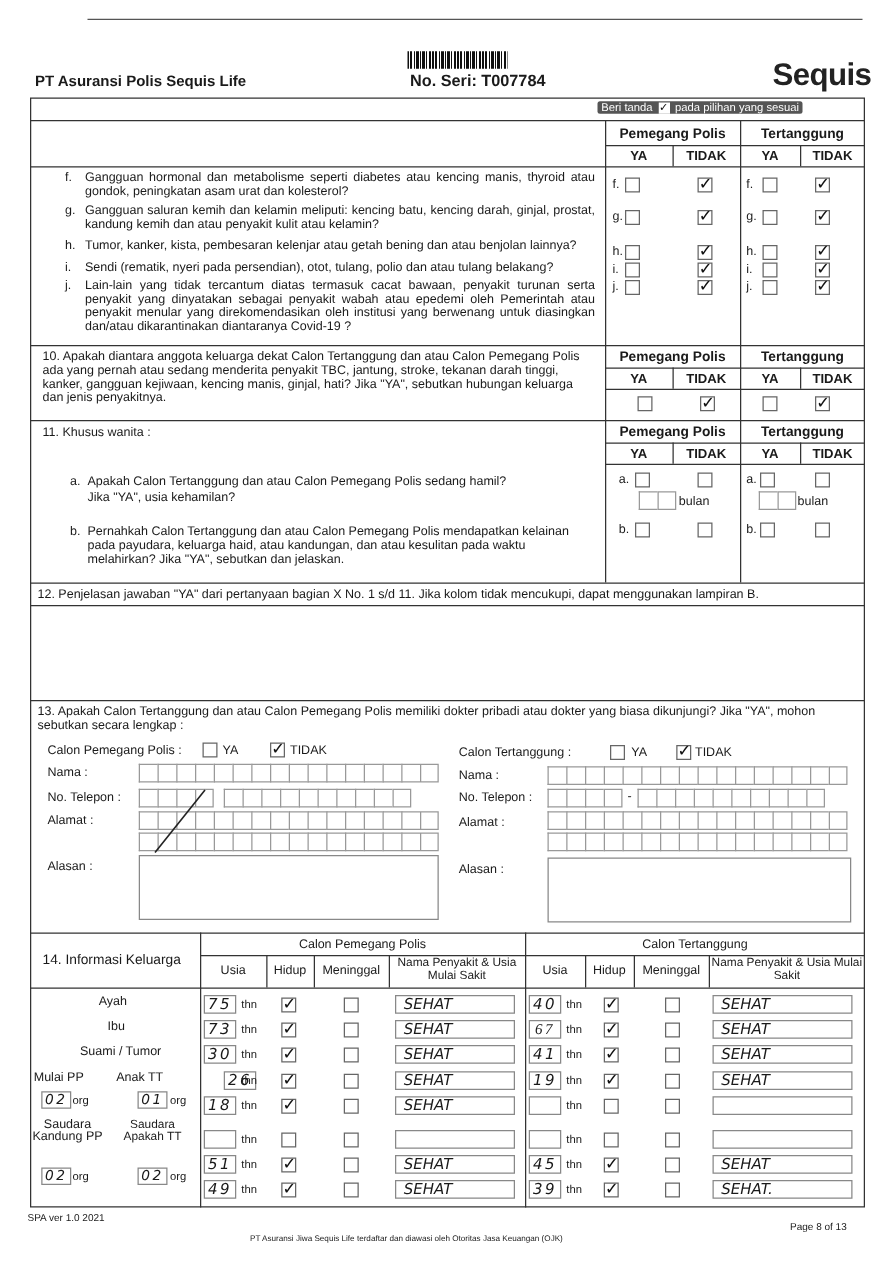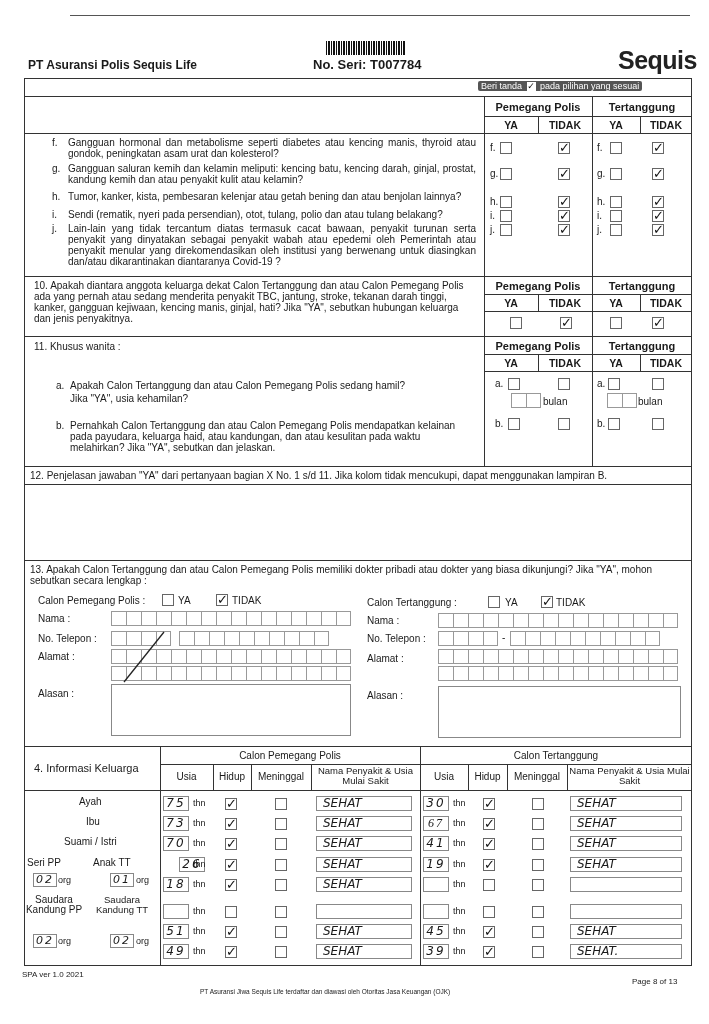--- a/index.html
+++ b/index.html
@@ -1,21 +1,21 @@
 <!DOCTYPE html>
 <html><head>
 <meta charset="utf-8">
 <style>
   html,body{margin:0;padding:0;background:#fff;}
   body{width:709px;height:1024px;position:relative;overflow:hidden;font-family:"Liberation Sans",sans-serif;color:#1a1a1a;}
   .abs{position:absolute;}
   .topline{left:70px;top:15px;width:620px;height:1px;background:#555;}
   .company{left:28px;top:58px;font-size:12px;font-weight:bold;}
   .barcode{left:326px;top:41px;width:80px;height:14px;background:repeating-linear-gradient(90deg,#111 0 1px,#fff 1px 2px,#111 2px 4px,#fff 4px 5px);}
-  .serial{left:313px;top:57px;font-size:13px;font-weight:bold;}
+  .serial{left:328px;top:57px;font-size:13px;font-weight:bold;}
   .logo{left:618px;top:46px;font-size:25px;font-weight:bold;color:#222;letter-spacing:-0.5px;}
   .frame{left:24px;top:78px;width:668px;height:888px;border:1.5px solid #333;box-sizing:border-box;}
   .hline{height:1px;background:#333;}
   .vline{width:1px;background:#333;}
   .legend{left:478px;top:81px;font-size:9px;background:#555;color:#fff;padding:0 3px;border-radius:2px;}
   .legend .box{display:inline-block;width:9px;height:9px;background:#fff;color:#111;font-size:9px;line-height:9px;text-align:center;vertical-align:middle;margin:0 2px;}
   .hdr{font-size:11px;font-weight:bold;text-align:center;}
   .sub{font-size:10.5px;font-weight:bold;text-align:center;}
   .q{font-size:10px;line-height:11px;}
   .q .lbl{position:absolute;left:0;}
@@ -369,71 +369,71 @@
 <div class="abs hline" style="left:24px;top:790px;width:668px;"></div>
 <div class="abs vline" style="left:160px;top:746px;height:220px;"></div>
 <div class="abs vline" style="left:420px;top:746px;height:220px;"></div>
 <div class="abs vline" style="left:213px;top:764px;height:26px;"></div>
 <div class="abs vline" style="left:251px;top:764px;height:26px;"></div>
 <div class="abs vline" style="left:311px;top:764px;height:26px;"></div>
 <div class="abs vline" style="left:468px;top:764px;height:26px;"></div>
 <div class="abs vline" style="left:507px;top:764px;height:26px;"></div>
 <div class="abs vline" style="left:567px;top:764px;height:26px;"></div>
 
-<div class="abs txt10" style="left:34px;top:762px;font-size:11px;">4.  Informasi Keluarga</div>
+<div class="abs txt10" style="left:34px;top:762px;font-size:11px;">14.  Informasi Keluarga</div>
 <div class="abs txt10" style="left:160px;top:750px;width:260px;text-align:center;">Calon Pemegang Polis</div>
 <div class="abs txt10" style="left:420px;top:750px;width:272px;text-align:center;">Calon Tertanggung</div>
 
 <div class="abs txt10" style="left:160px;top:771px;width:53px;text-align:center;">Usia</div>
 <div class="abs txt10" style="left:213px;top:771px;width:38px;text-align:center;">Hidup</div>
 <div class="abs txt10" style="left:251px;top:771px;width:60px;text-align:center;">Meninggal</div>
 <div class="abs" style="left:311px;top:766px;width:109px;text-align:center;font-size:9.5px;line-height:10px;">Nama Penyakit &amp; Usia Mulai Sakit</div>
 <div class="abs txt10" style="left:420px;top:771px;width:48px;text-align:center;">Usia</div>
 <div class="abs txt10" style="left:468px;top:771px;width:39px;text-align:center;">Hidup</div>
 <div class="abs txt10" style="left:507px;top:771px;width:60px;text-align:center;">Meninggal</div>
 <div class="abs" style="left:567px;top:766px;width:125px;text-align:center;font-size:9.5px;line-height:10px;">Nama Penyakit &amp; Usia Mulai Sakit</div>
 
 <div class="abs txt10" style="left:79px;top:796px;">Ayah</div>
 <div class="abs txt10" style="left:86px;top:816px;">Ibu</div>
-<div class="abs txt10" style="left:64px;top:836px;">Suami / Istri</div>
-<div class="abs txt10" style="left:27px;top:857px;">Seri PP</div>
+<div class="abs txt10" style="left:64px;top:836px;">Suami / Tumor</div>
+<div class="abs txt10" style="left:27px;top:857px;">Mulai PP</div>
 <div class="abs txt10" style="left:93px;top:857px;">Anak TT</div>
 <div class="abs orgbox" style="left:33px;top:873px;">02</div>
 <div class="abs small" style="left:58px;top:875px;">org</div>
 <div class="abs orgbox" style="left:110px;top:873px;">01</div>
 <div class="abs small" style="left:136px;top:875px;">org</div>
 <div class="abs" style="left:24px;top:895px;width:60px;text-align:center;font-size:10px;line-height:10px;">Saudara Kandung PP</div>
-<div class="abs" style="left:92px;top:895px;width:60px;text-align:center;font-size:9.5px;line-height:10px;">Saudara Kandung TT</div>
+<div class="abs" style="left:92px;top:895px;width:60px;text-align:center;font-size:9.5px;line-height:10px;">Saudara Apakah TT</div>
 <div class="abs orgbox" style="left:33px;top:934px;">02</div>
 <div class="abs small" style="left:58px;top:936px;">org</div>
 <div class="abs orgbox" style="left:110px;top:934px;">02</div>
 <div class="abs small" style="left:136px;top:936px;">org</div>
 
 <div id="s14rows">
     <div class="abs agebox" style="left: 163px; top: 796px;">75</div>
     <div class="abs small" style="left: 193px; top: 798px;">thn</div>
     <div class="abs cb" style="left: 225px; top: 798px;">✓</div>
     <div class="abs cb" style="left: 275px; top: 798px;"></div>
     <div class="abs illbox" style="left: 316px; top: 796px;">SEHAT</div>
-    <div class="abs agebox" style="left: 423px; top: 796px;">30</div>
+    <div class="abs agebox" style="left: 423px; top: 796px;">40</div>
     <div class="abs small" style="left: 453px; top: 798px;">thn</div>
     <div class="abs cb" style="left: 483px; top: 798px;">✓</div>
     <div class="abs cb" style="left: 532px; top: 798px;"></div>
     <div class="abs illbox" style="left: 570px; top: 796px; width: 112px;">SEHAT</div>
     <div class="abs agebox" style="left: 163px; top: 816px;">73</div>
     <div class="abs small" style="left: 193px; top: 818px;">thn</div>
     <div class="abs cb" style="left: 225px; top: 818px;">✓</div>
     <div class="abs cb" style="left: 275px; top: 818px;"></div>
     <div class="abs illbox" style="left: 316px; top: 816px;">SEHAT</div>
     <div class="abs agebox" style="left: 423px; top: 816px; font-family: Liberation Serif, serif;">67</div>
     <div class="abs small" style="left: 453px; top: 818px;">thn</div>
     <div class="abs cb" style="left: 483px; top: 818px;">✓</div>
     <div class="abs cb" style="left: 532px; top: 818px;"></div>
     <div class="abs illbox" style="left: 570px; top: 816px; width: 112px;">SEHAT</div>
-    <div class="abs agebox" style="left: 163px; top: 836px;">70</div>
+    <div class="abs agebox" style="left: 163px; top: 836px;">30</div>
     <div class="abs small" style="left: 193px; top: 838px;">thn</div>
     <div class="abs cb" style="left: 225px; top: 838px;">✓</div>
     <div class="abs cb" style="left: 275px; top: 838px;"></div>
     <div class="abs illbox" style="left: 316px; top: 836px;">SEHAT</div>
     <div class="abs agebox" style="left: 423px; top: 836px;">41</div>
     <div class="abs small" style="left: 453px; top: 838px;">thn</div>
     <div class="abs cb" style="left: 483px; top: 838px;">✓</div>
     <div class="abs cb" style="left: 532px; top: 838px;"></div>
     <div class="abs illbox" style="left: 570px; top: 836px; width: 112px;">SEHAT</div>
     <div class="abs agebox" style="left: 179px; top: 857px;">26</div>

